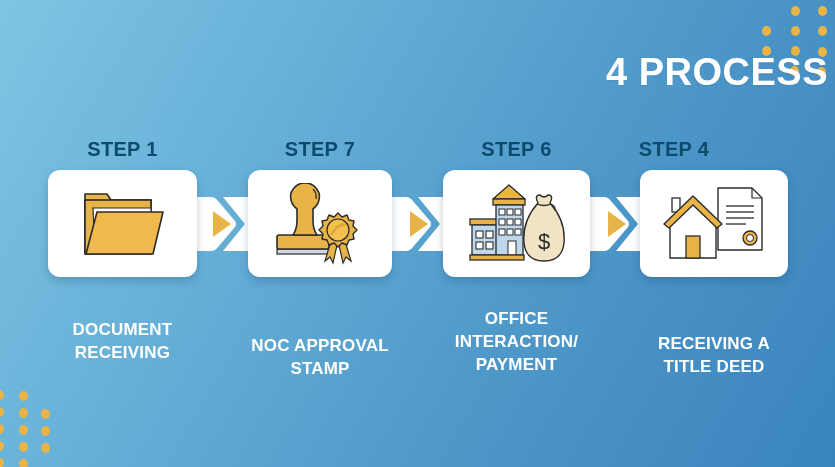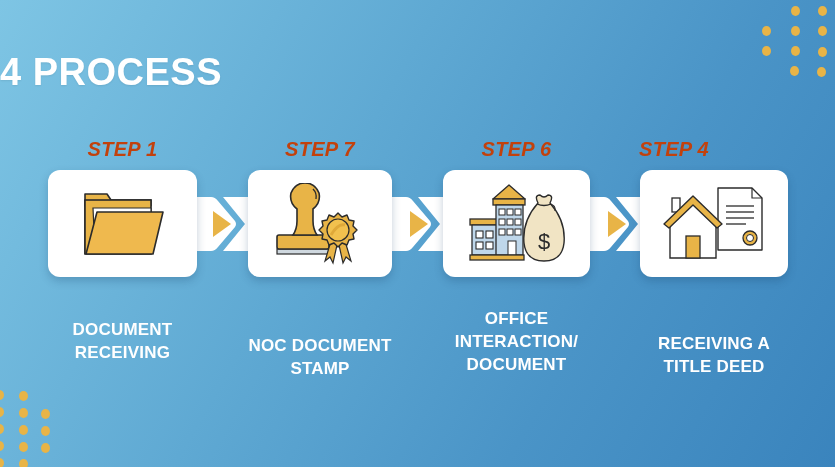--- a/index.html
+++ b/index.html
@@ -2,28 +2,28 @@
 <html><head>
 <meta charset="utf-8">
 <style>
   html, body { margin:0; padding:0; }
   body {
     width:835px; height:467px; overflow:hidden; position:relative;
     background: linear-gradient(120deg, #7EC5E4 0%, #5FA9D3 40%, #4A94C7 70%, #3A84BD 100%);
     font-family: "Liberation Sans", "DejaVu Sans", sans-serif;
   }
   .title {
-    position:absolute; left:0; width:828px; top:51px; text-align:left;
+    position:absolute; left:0; width:828px; top:51px; text-align:right;
     color:#fff; font-size:38px; font-weight:bold; letter-spacing:0.5px;
     text-shadow: 0 1px 2px rgba(0,0,0,0.08);
   }
   .dot { position:absolute; width:9px; height:10px; border-radius:50%; background:#E8B447; }
   .step-label {
-    position:absolute; top:138px; color:#c2410c; font-size:20px; font-weight:bold;
-    text-align:center; letter-spacing:0.3px;font-style:italic;
+    position:absolute; top:138px; color:#0c4a6e; font-size:20px; font-weight:bold;
+    text-align:center; letter-spacing:0.3px;
   }
   .card {
     position:absolute; top:170px; height:107px; background:#fff; border-radius:12px;
     box-shadow: 0 4px 8px rgba(20,60,100,0.25);
   }
   .card svg { position:absolute; left:50%; top:50%; transform:translate(-50%,-50%); }
   .connector { position:absolute; top:193px; width:58px; height:62px; }
   .desc {
     position:absolute; color:#fff; font-size:17px; font-weight:bold; line-height:23px;
     text-align:center; letter-spacing:0.2px; white-space:pre-line;
@@ -153,19 +153,19 @@
     <circle cx="88" cy="52" r="3.5" fill="#fff" stroke="#2b2b2b" stroke-width="1"></circle>
     <rect x="10" y="12" width="8" height="14" fill="#fff" stroke="#2b2b2b" stroke-width="1.3"></rect>
     <path d="M8 36 V72 H54 V36" fill="#fff" stroke="#2b2b2b" stroke-width="1.4"></path>
     <path d="M2 38 L31 10 L60 38 L55 42 L31 19 L7 42 Z" fill="#E8B447" stroke="#2b2b2b" stroke-width="1.4" stroke-linejoin="round"></path>
     <rect x="24" y="50" width="14" height="22" fill="#E8B447" stroke="#2b2b2b" stroke-width="1.3"></rect>
   </svg>
 </div>
 
 <div class="desc" style="left:48px;width:149px;top:318px">DOCUMENT
 RECEIVING</div>
-<div class="desc" style="left:243px;width:154px;top:334px">NOC DOCUMENT
+<div class="desc" style="left:243px;width:154px;top:334px">NOC APPROVAL
 STAMP</div>
 <div class="desc" style="left:438px;width:157px;top:307px">OFFICE
 INTERACTION/
-DOCUMENT</div>
+PAYMENT</div>
 <div class="desc" style="left:635px;width:158px;top:332px">RECEIVING A
 TITLE DEED</div>
 
 </body></html>

